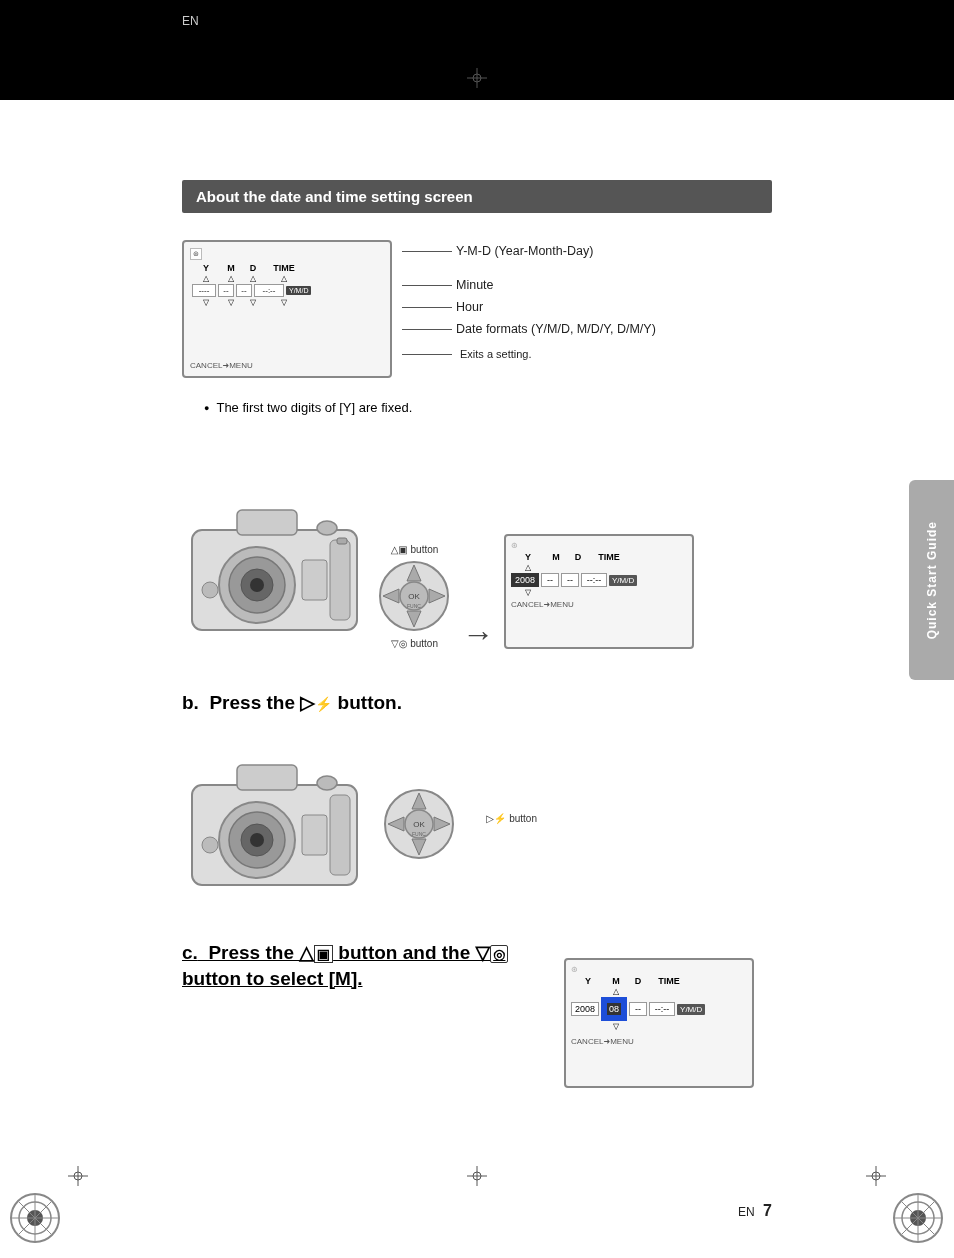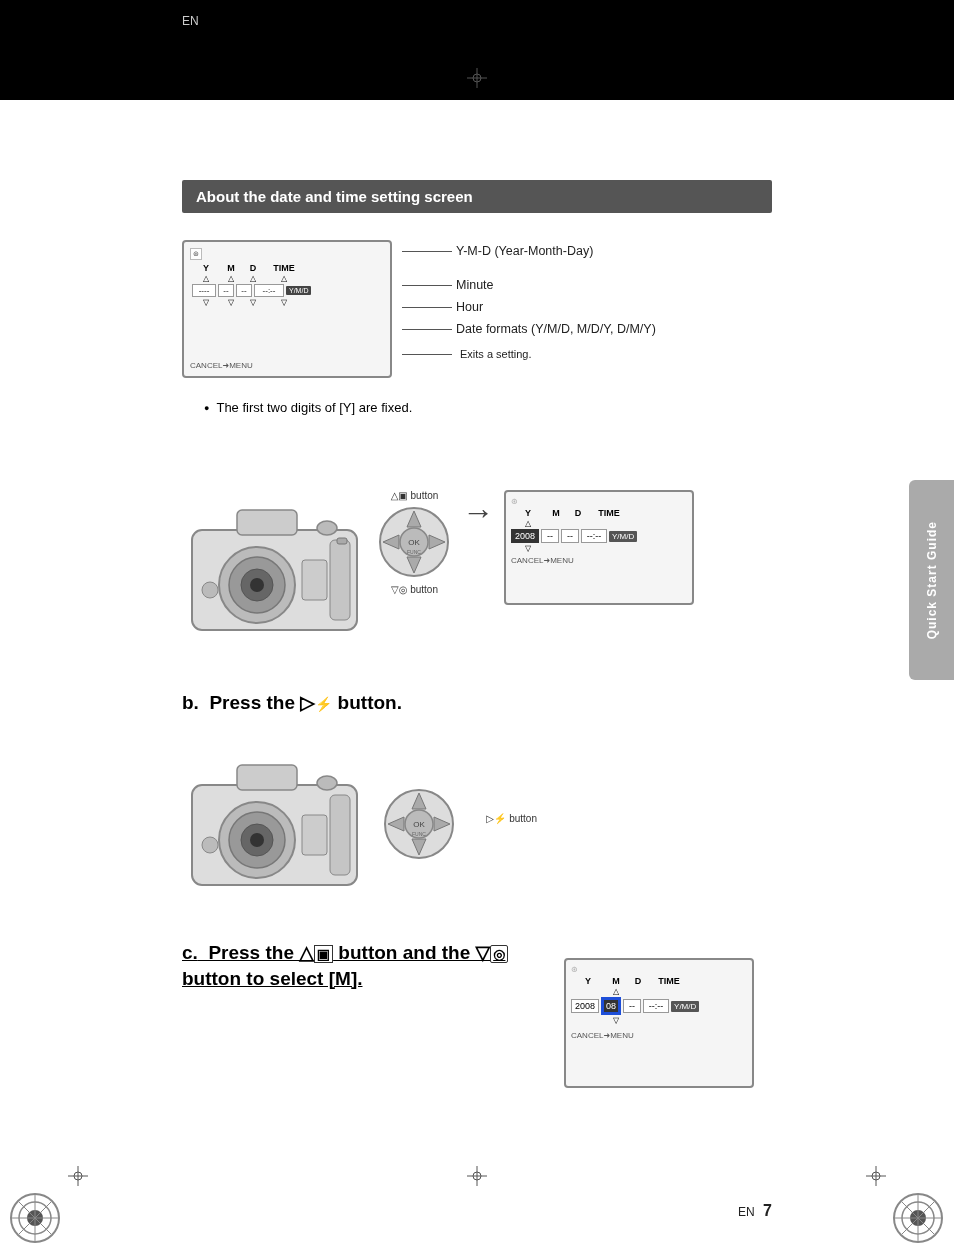--- a/index.html
+++ b/index.html
@@ -252,21 +252,21 @@
   </div>
 </div>
 
 <div style="position:absolute;top:400px;left:182px;right:200px;">
   <div style="display:flex;align-items:flex-start;gap:7px;font-size:13px;margin-left:22px;margin-bottom:14px;">
     <span style="font-size:9px;margin-top:3px;">●</span>
     <span>The first two digits of [Y] are fixed.</span>
   </div>
 </div>
 
-<div style="position:absolute;top:490px;left:182px;right:200px;display:flex;align-items:flex-start;gap:10px;">
+<div style="position:absolute;top:490px;left:182px;right:200px;display:flex;align-items:flex-end;gap:10px;">
 
   <div style="flex-shrink:0;">
     <svg width="185" height="155" viewBox="0 0 185 155">
 
       <rect x="10" y="40" width="165" height="100" rx="10" fill="#ddd" stroke="#888" stroke-width="2"></rect>
 
       <circle cx="75" cy="95" r="38" fill="#bbb" stroke="#888" stroke-width="2"></circle>
       <circle cx="75" cy="95" r="28" fill="#999" stroke="#777" stroke-width="1.5"></circle>
       <circle cx="75" cy="95" r="16" fill="#666" stroke="#555" stroke-width="1"></circle>
       <circle cx="75" cy="95" r="7" fill="#333"></circle>
@@ -390,21 +390,21 @@
     <span style="width:22px;text-align:center;">D</span>
     <span style="width:40px;text-align:center;">TIME</span>
   </div>
   <div style="display:flex;gap:0;font-size:8px;margin-bottom:1px;">
     <span style="width:34px;text-align:center;"></span>
     <span style="width:22px;text-align:center;">△</span>
     <span style="width:22px;text-align:center;"></span>
   </div>
   <div style="display:flex;gap:2px;align-items:center;margin-bottom:1px;">
     <span style="border:1px solid #999;background:#fff;padding:1px 3px;font-size:9px;min-width:28px;text-align:center;">2008</span>
-    <span style="border:3px solid #1d4ed8;background:#333;color:#fff;padding:1px 2px;font-size:9px;min-width:18px;text-align:center;">08</span>
+    <span style="border:6px solid #1d4ed8;background:#333;color:#fff;padding:1px 2px;font-size:9px;min-width:18px;text-align:center;">08</span>
     <span style="border:1px solid #999;background:#fff;padding:1px 2px;font-size:9px;min-width:18px;text-align:center;">--</span>
     <span style="border:1px solid #999;background:#fff;padding:1px 2px;font-size:9px;min-width:26px;text-align:center;">--:--</span>
     <span style="background:#555;color:#fff;padding:1px 3px;font-size:8px;border-radius:1px;white-space:nowrap;">Y/M/D</span>
   </div>
   <div style="display:flex;gap:0;font-size:8px;margin-bottom:6px;">
     <span style="width:34px;text-align:center;"></span>
     <span style="width:22px;text-align:center;">▽</span>
   </div>
   <div style="font-size:8px;color:#555;">CANCEL➜MENU</div>
 </div>

